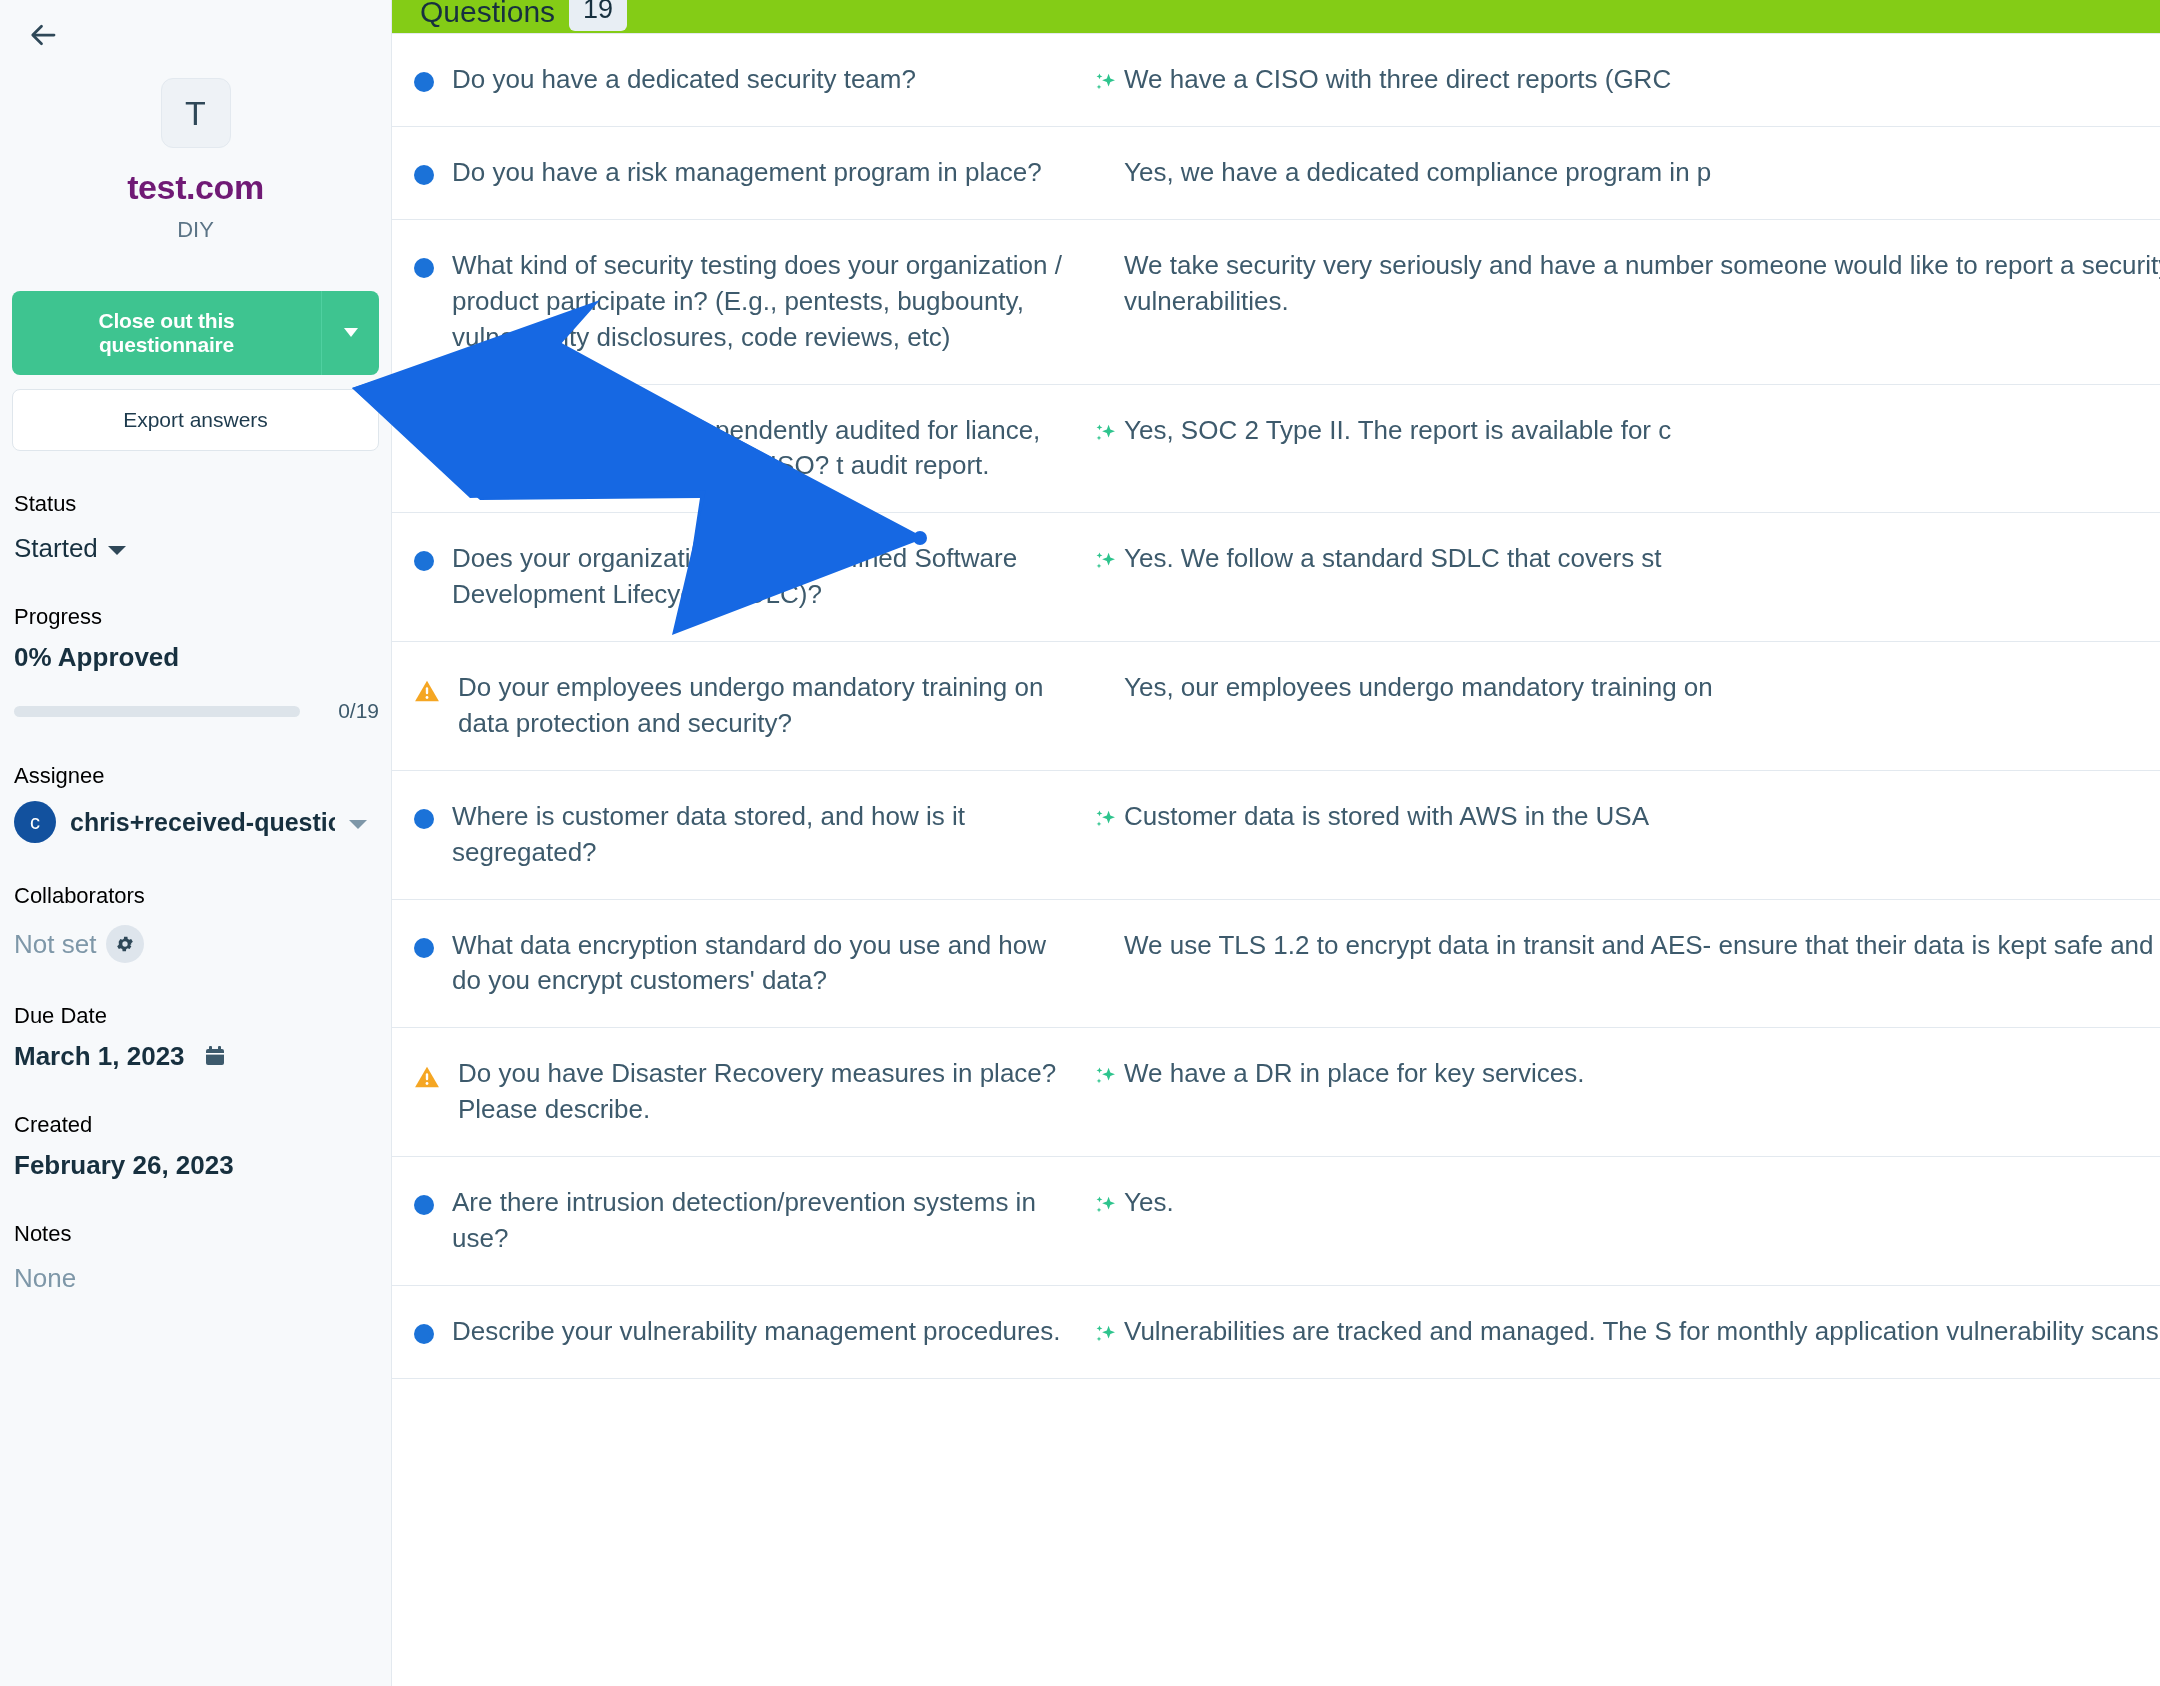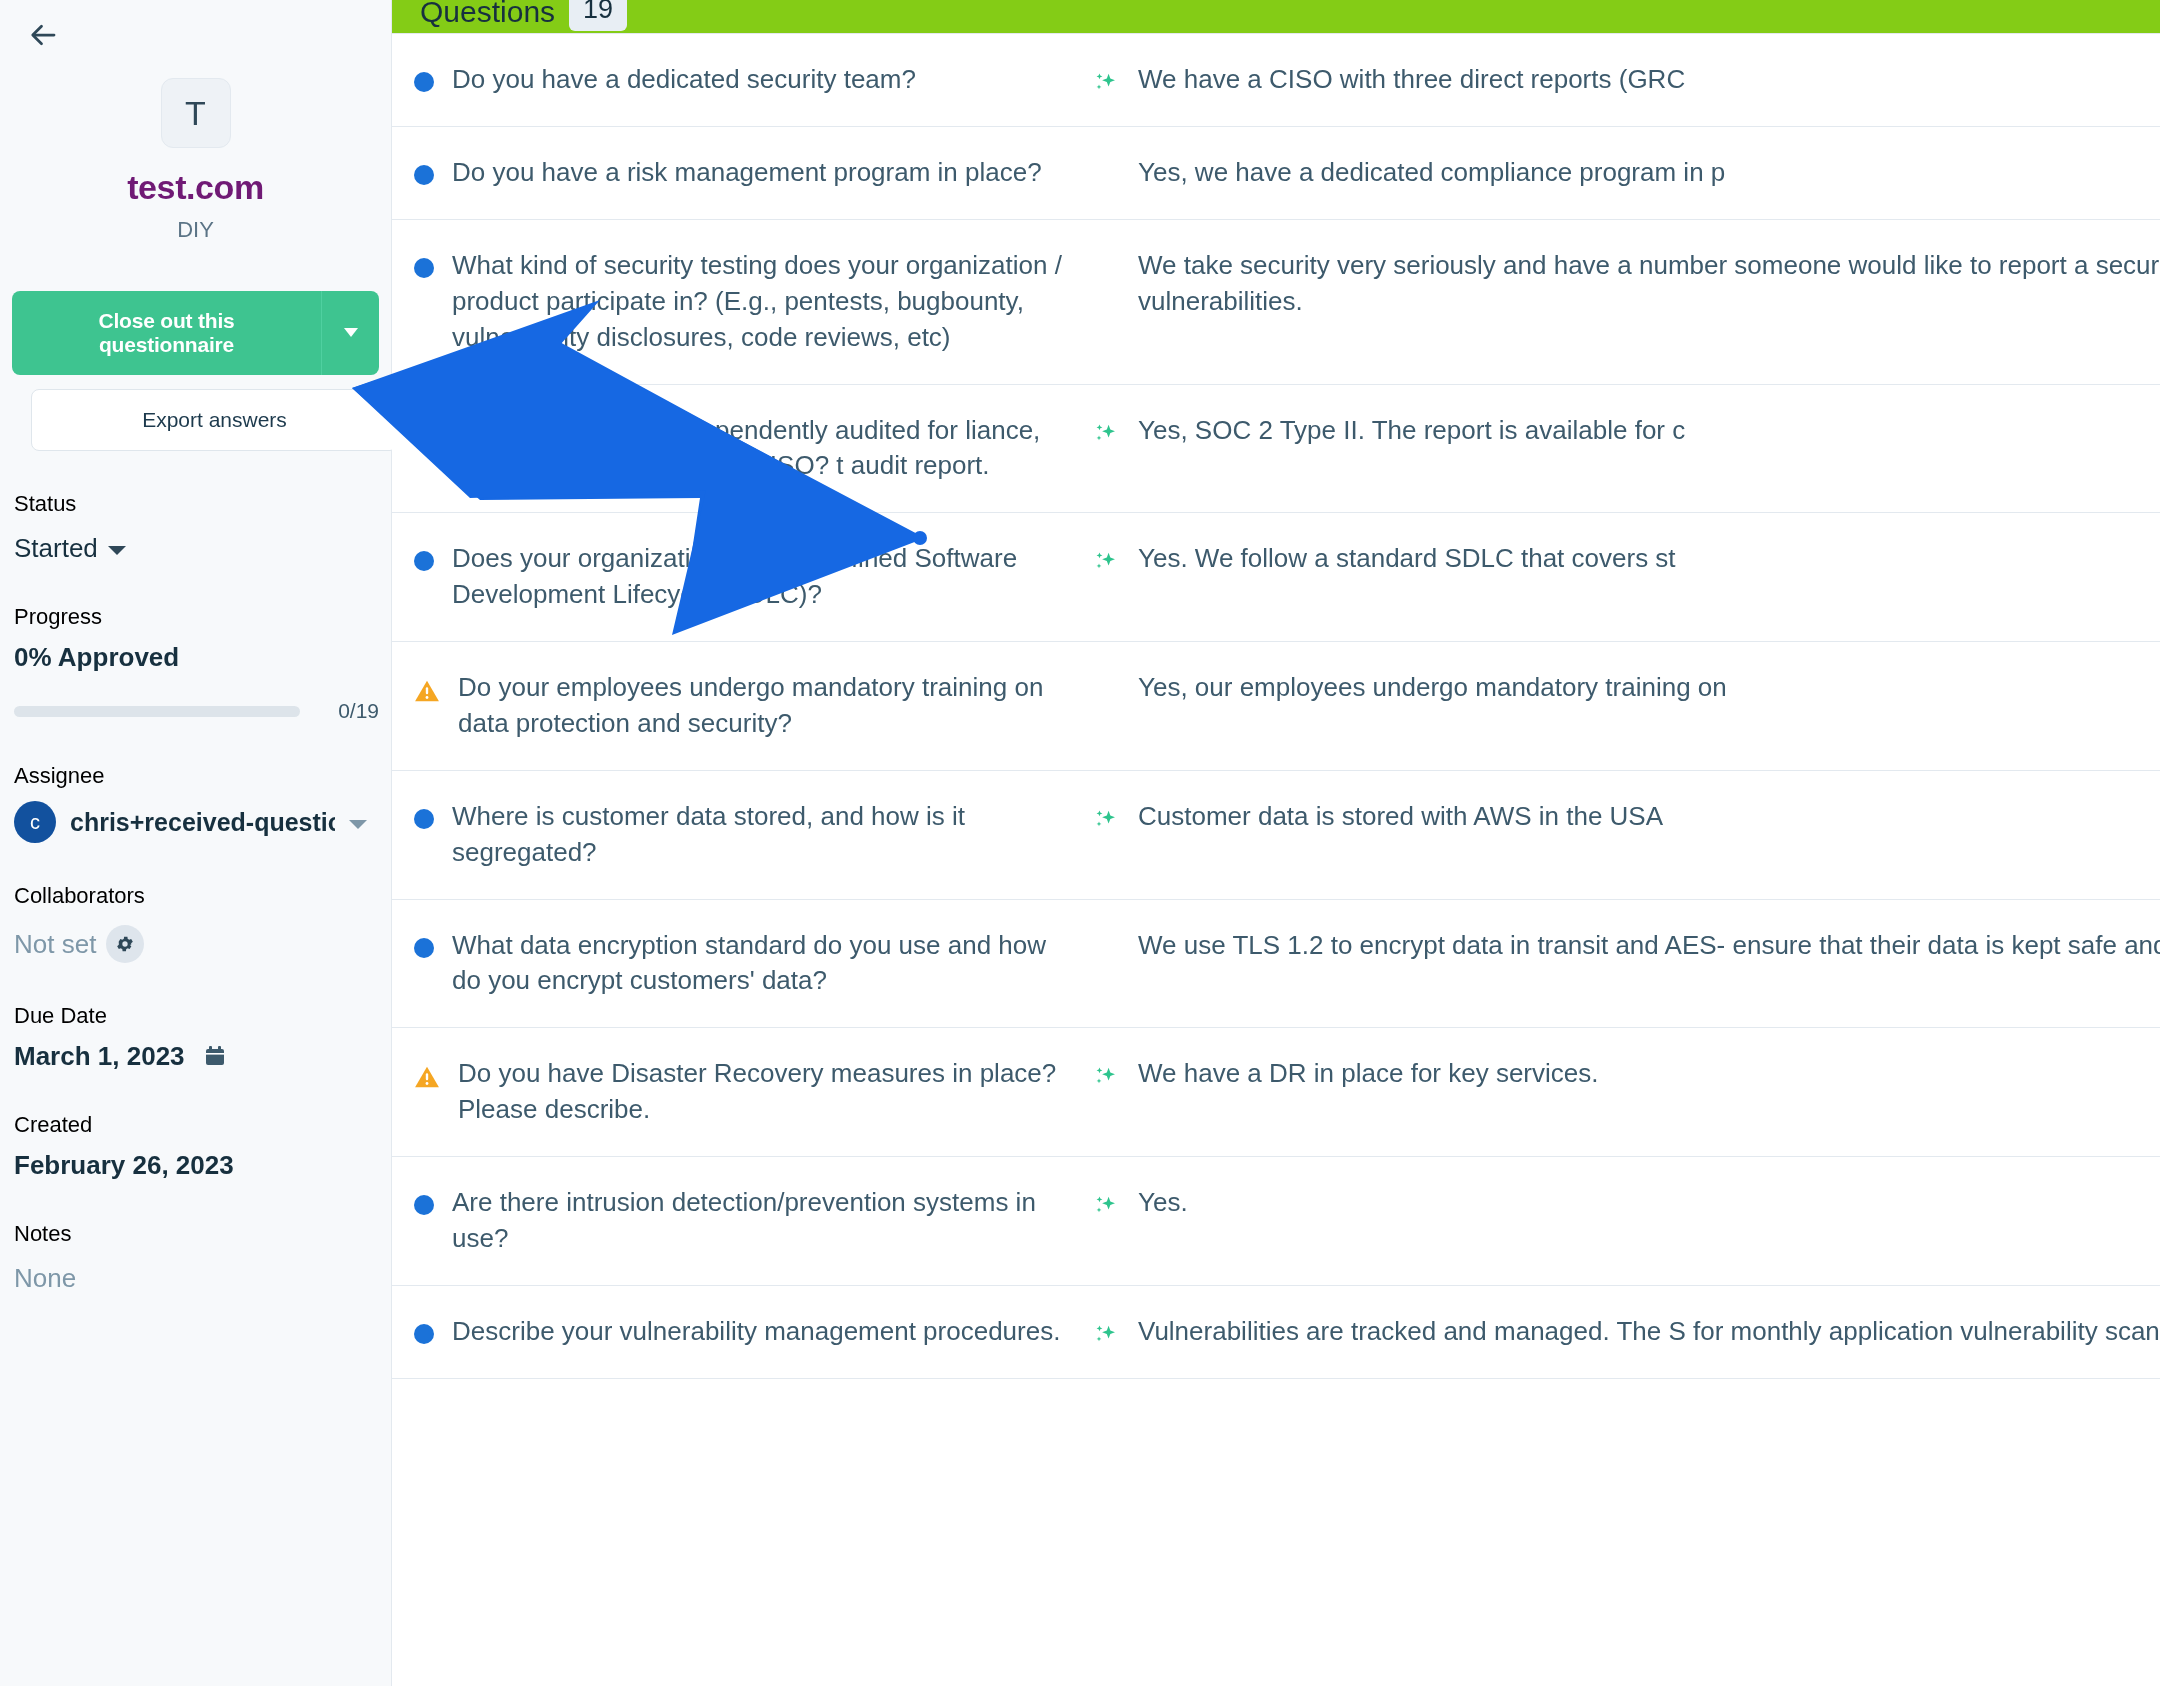--- a/index.html
+++ b/index.html
@@ -54,21 +54,21 @@
     width: 58px; background: #3ec490; border: none; cursor: pointer;
     border-left: 1px solid #4fd0a0;
     display: flex; align-items: center; justify-content: center;
   }
   .primary-caret svg { width: 20px; height: 20px; }
 
   .secondary-btn {
     display: block; width: 100%; margin-top: 14px;
     background: #ffffff; border: 1px solid #dfe6ec; border-radius: 8px;
     color: #1d3a4d; font-size: 21px; padding: 18px 10px;
-    cursor: pointer; font-family: "Liberation Sans", sans-serif; margin-left: 19px;
+    cursor: pointer; font-family: "Liberation Sans", sans-serif;
   }
 
   .field { margin-top: 40px; padding-left: 2px; }
   .field-label { font-size: 22px; color: #000000; margin-bottom: 12px; }
   .field-value {
     font-size: 26px; color: #17303f; font-weight: 700;
     display: flex; align-items: center; gap: 10px;
   }
   .field-value.regular { font-weight: 400; margin-top: 16px; }
   .caret-sm { width: 0; height: 0; border-left: 9px solid transparent;
@@ -119,21 +119,21 @@
 
   .rows { width: 100%; }
   .row {
     display: flex; border-bottom: 1px solid #e3e9ef;
     background: #fff; padding: 0;
   }
   .q-cell {
     width: 700px; min-width: 700px; display: flex; gap: 18px;
     padding: 28px 22px 28px 22px;
   }
-  .a-cell { flex: 1; display: flex; gap: 18px; padding: 28px 20px 28px 0; overflow: hidden; }
+  .a-cell { flex: 1; display: flex; gap: 4px; padding: 28px 20px 28px 0; overflow: hidden; }
 
   .status-dot {
     width: 20px; height: 20px; min-width: 20px; border-radius: 50%;
     background: #1b72d8; margin-top: 10px;
   }
   .warn-icon { width: 26px; height: 26px; min-width: 26px; margin-top: 8px; }
   .sparkle-icon { width: 28px; height: 28px; min-width: 28px; margin-top: 8px; }
   .spacer-icon { width: 28px; height: 28px; min-width: 28px; }
 
   .q-text { font-size: 26px; line-height: 1.38; color: #3d5a6c; }

